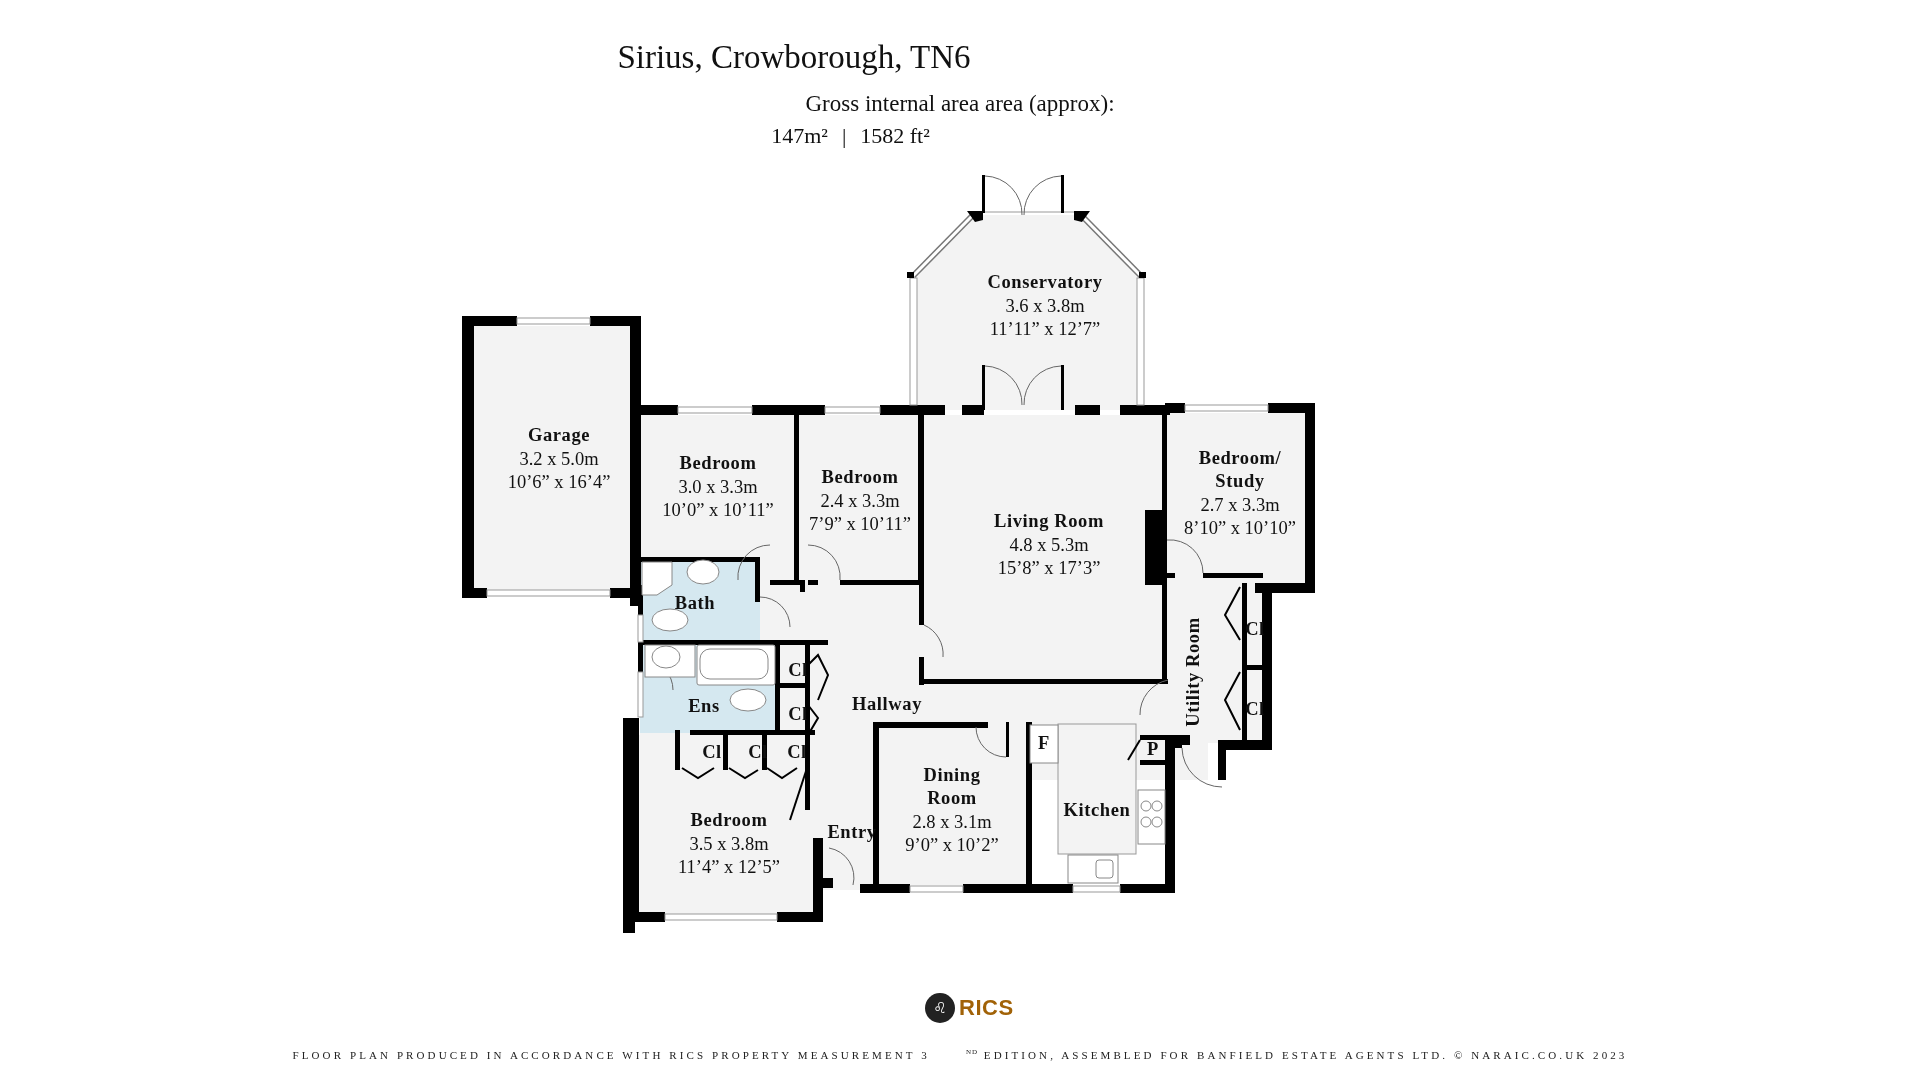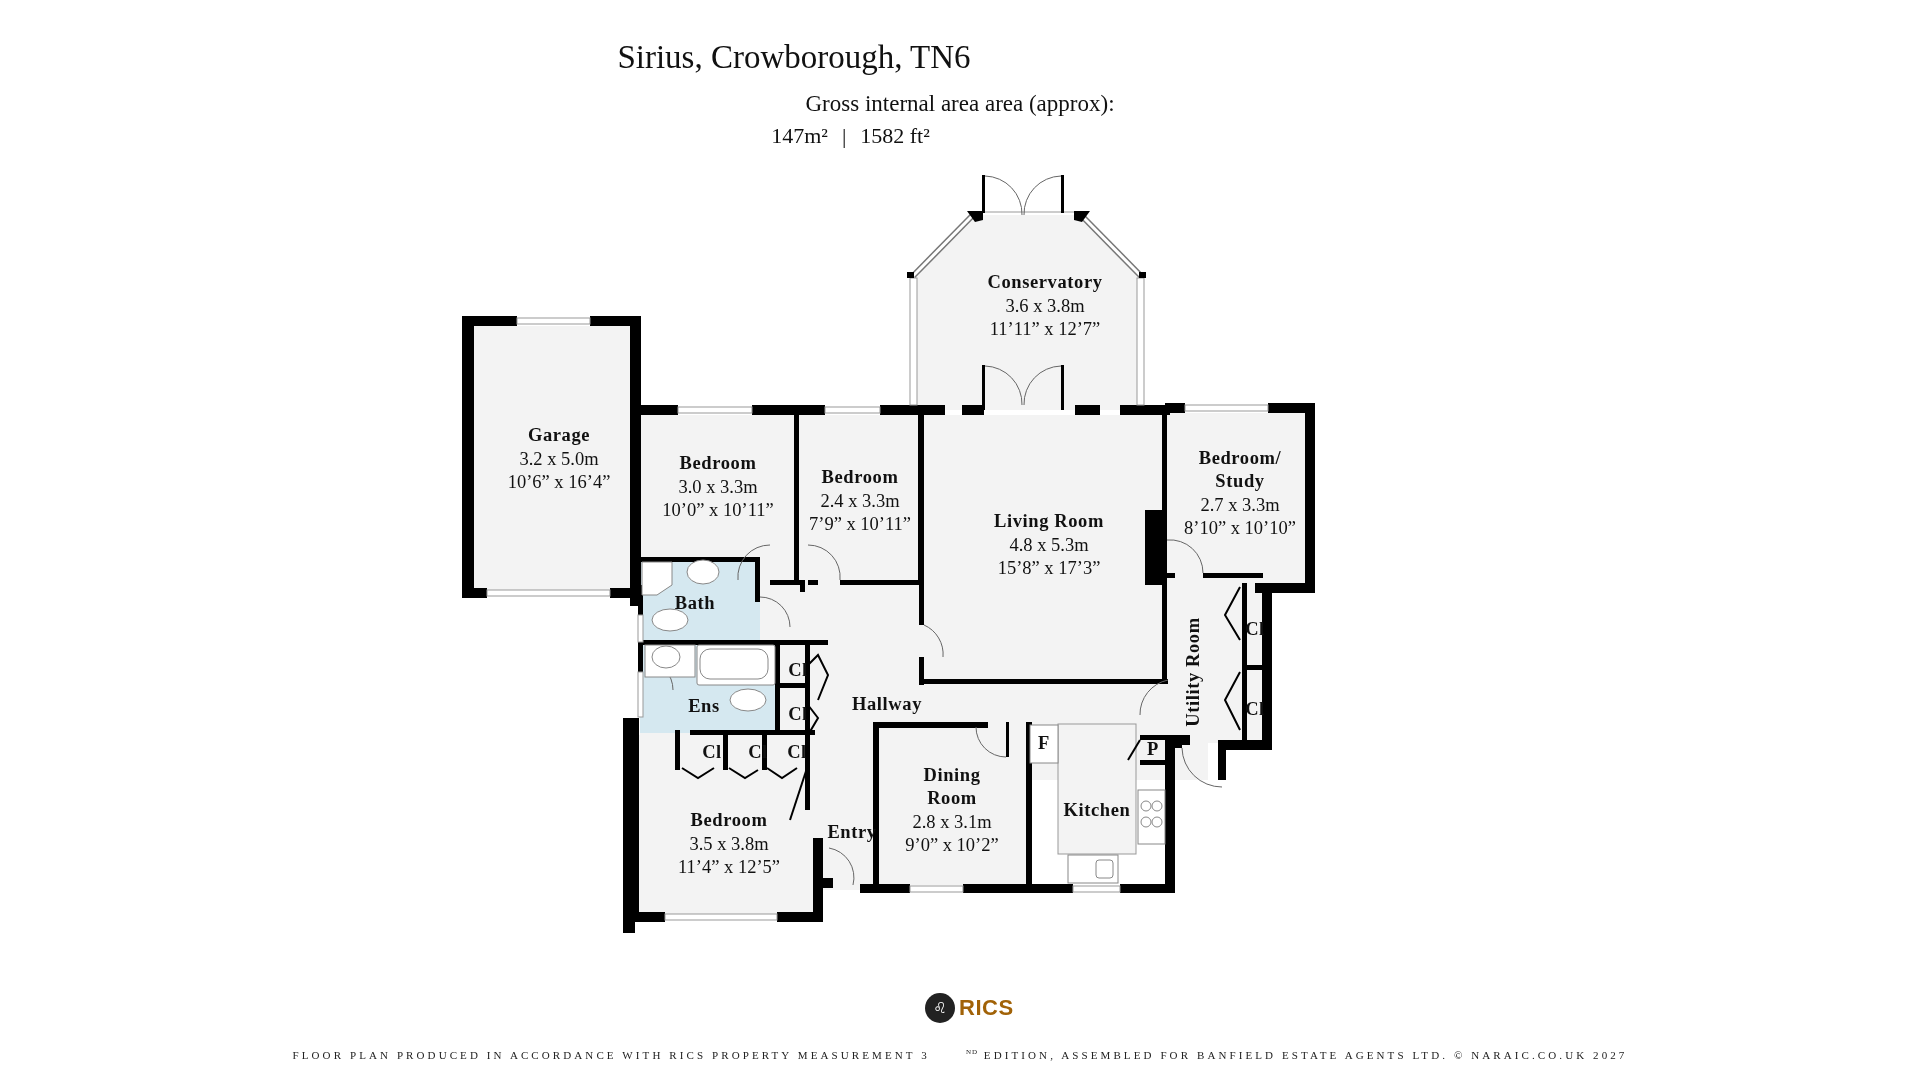--- a/index.html
+++ b/index.html
@@ -275,14 +275,14 @@
     <text class="rname" x="1153" y="755">P</text>
   </g>
 </svg>
 
 <div class="logo">
   <span class="lion">♌</span>
   <span class="rics">RICS</span>
 </div>
 
 <div class="footer">
-  <span>FLOOR PLAN PRODUCED IN ACCORDANCE WITH RICS PROPERTY MEASUREMENT 3</span><sup>ND</sup><span> EDITION, ASSEMBLED FOR BANFIELD ESTATE AGENTS LTD. © NARAIC.CO.UK 2027</span>
+  <span>FLOOR PLAN PRODUCED IN ACCORDANCE WITH RICS PROPERTY MEASUREMENT 3</span><sup>ND</sup><span> EDITION, ASSEMBLED FOR BANFIELD ESTATE AGENTS LTD. © NARAIC.CO.UK 2023</span>
 </div>
 
 </body></html>

